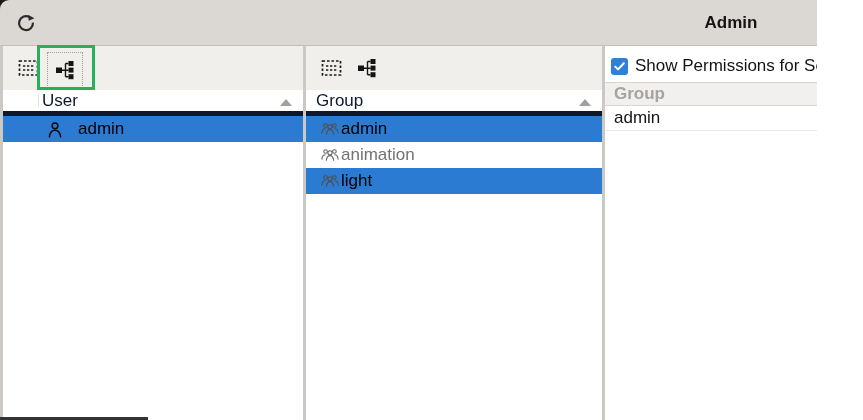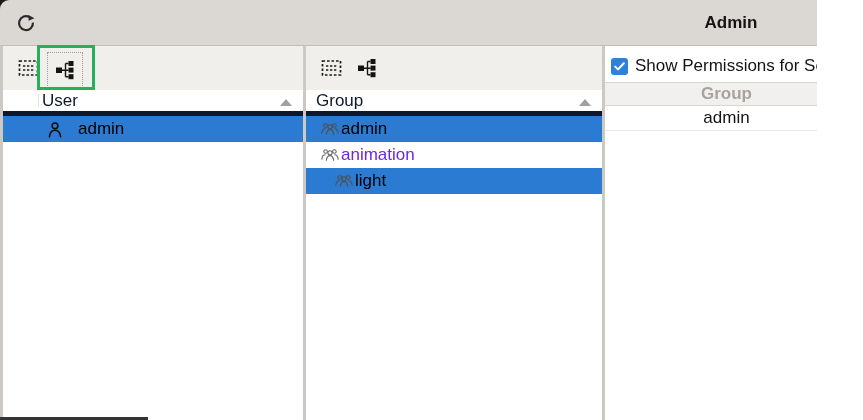--- a/index.html
+++ b/index.html
@@ -1,18 +1,18 @@
 <!DOCTYPE html>
 <html><head>
 <meta charset="utf-8">
 <style>
   * { margin:0; padding:0; box-sizing:border-box; }
   html,body { width:863px; height:420px; overflow:hidden; background:#ffffff;
               font-family:"Liberation Sans","DejaVu Sans",sans-serif; }
-  .stage { position:relative; width:817px; height:420px; overflow:hidden; background:#fff;text-align:center; }
+  .stage { position:relative; width:817px; height:420px; overflow:hidden; background:#fff; }
 
   
   .corner-dark { position:absolute; left:0; top:0; width:16px; height:16px; background:#1b1a19; }
   .titlebar { position:absolute; left:0; top:0; width:857px; height:46px;
               background:#dbd7d2; border-bottom:1px solid #c2bfba;
               border-top-left-radius:9px; }
   .edge-strip-right { position:absolute; left:857px; top:0; width:6px; height:47px; background:#312f2c; }
   .edge-strip-bottom { position:absolute; left:0; top:417px; width:148px; height:3px; background:#343434; }
   .left-border { position:absolute; left:0; top:46px; width:3px; height:374px; background:#ccc9c4; }
   .toolbar-strip { position:absolute; left:3px; top:46px; width:599px; height:44px; background:#f1efec; }
@@ -45,27 +45,27 @@
                  border-bottom:5px solid #0f172a; display:flex; align-items:center;
                  font-size:17px; color:#0f172a; }
   .list-header .hdr-vline { position:absolute; left:35px; top:4px; bottom:4px; width:1px; background:#e6e3df; }
   .panel.user  .hdr-label { margin-left:39px; }
   .panel.group .hdr-label { margin-left:10px; }
   .sort-tri { position:absolute; right:11px; top:9px; width:0; height:0;
               border-left:6px solid transparent; border-right:6px solid transparent;
               border-bottom:7px solid #a0a09f; }
 
   .list-row { position:absolute; left:0; right:0; height:26px; background:#fff;
-              display:flex; align-items:center; font-size:17px; color:#6d28d9; cursor:default; }
+              display:flex; align-items:center; font-size:17px; color:#737373; cursor:default; }
   .list-row.selected { background:#2b7bd3; color:#000; }
   .panel.user  .row-icon { margin-left:44px; }
   .panel.user  .row-label { margin-left:15px; }
   .panel.group .row-icon { margin-left:15px; display:flex; }
   .panel.group .row-label { margin-left:2px; }
-  .r0 { top:70px; } .r1 { top:96px; } .r2 { top:122px;padding-left:14px; } .r3 { top:148px; }
+  .r0 { top:70px; } .r1 { top:96px; } .r2 { top:122px; } .r3 { top:148px; }
 
   
   .cb-row { position:absolute; left:6px; top:8px; height:24px; display:flex; align-items:center; cursor:pointer; }
   .checkbox { width:17px; height:17px; background:#2f80d9; border-radius:3px;
               display:flex; align-items:center; justify-content:center; flex:none; }
   .cb-label { margin-left:7px; font-size:17px; color:#141414; white-space:nowrap; }
 
   .ptable-header { position:absolute; left:0; top:36px; right:0; height:24px; background:#f2f0ee;
                    border-top:1px solid #d8d5d1; border-bottom:1px solid #d8d5d1;
                    display:flex; align-items:center; font-size:17px; font-weight:bold; color:#a6a3a0; }

